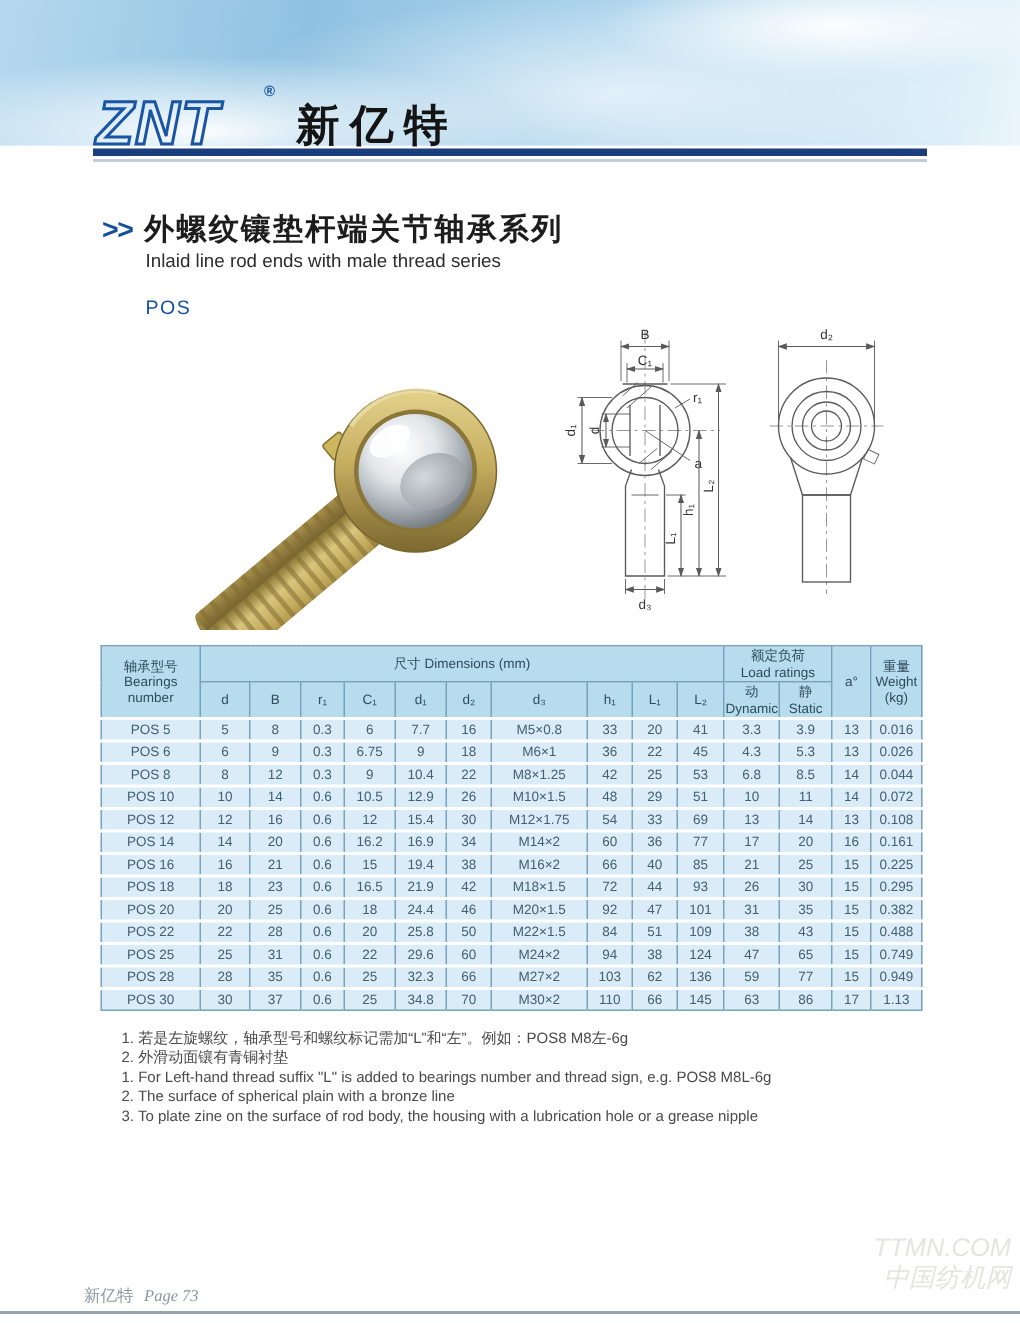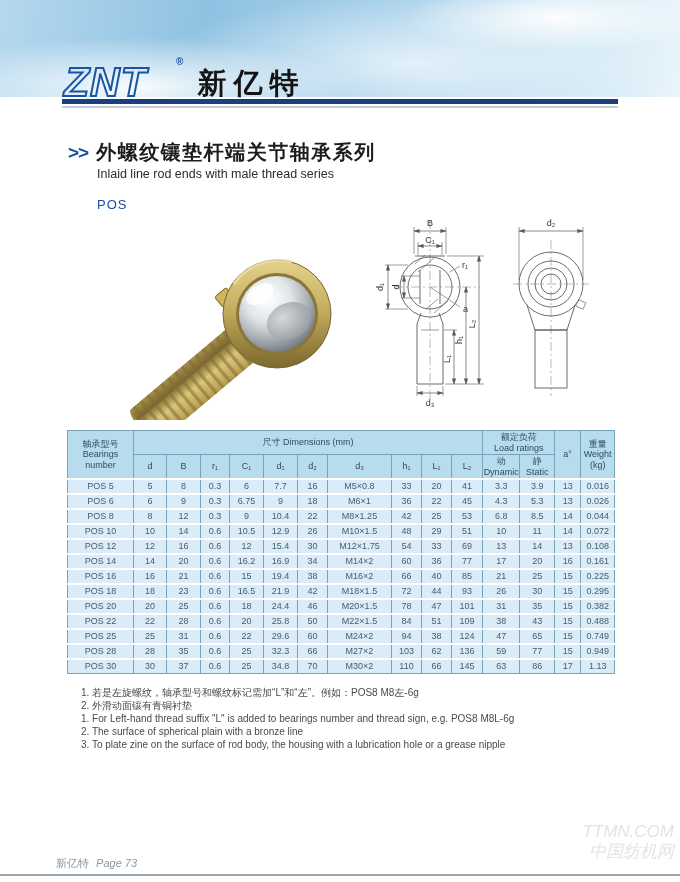--- a/index.html
+++ b/index.html
@@ -49,21 +49,21 @@
   .spec-table thead { border-bottom:2px solid #ffffff; }
   .spec-table tbody tr { border-top:2px solid #ffffff; }
   .spec-table tbody td { background:#daecf7; border-left:1px solid #76a2bc;
     border-right:1px solid #76a2bc; height:13px; line-height:13px; padding:0; }
 
   
   .notes { position:absolute; left:68px; top:686px; font-size:10px; color:#4a4a4a; line-height:13px;margin-left:13px; }
 
   
   .footer { position:absolute; left:56px; top:856px; font-size:11px; color:#8d96a0; }
-  .footer .pageno { font-style:italic; margin-left:4px; }
+  .footer .pageno { font-style:italic; margin-left:4px;font-family:Liberation Serif, serif; }
   .watermark { position:absolute; right:6px; top:822px; text-align:right;
     font-weight:400; font-style:italic; font-size:17px; color:#e4e4e1; line-height:20px; }
   .bottom-rule { position:absolute; left:0; top:874px; width:680px; height:2px; background:#97a5ae; }
 </style>
 </head>
 <body>
 
 <div class="page">
 
   <div class="sky"></div>
@@ -409,21 +409,21 @@
         </tr>
         <tr>
           <td>POS 20</td>
           <td>20</td>
           <td>25</td>
           <td>0.6</td>
           <td>18</td>
           <td>24.4</td>
           <td>46</td>
           <td>M20×1.5</td>
-          <td>78</td>
+          <td>92</td>
           <td>47</td>
           <td>101</td>
           <td>31</td>
           <td>35</td>
           <td>15</td>
           <td>0.382</td>
         </tr>
         <tr>
           <td>POS 22</td>
           <td>22</td>

